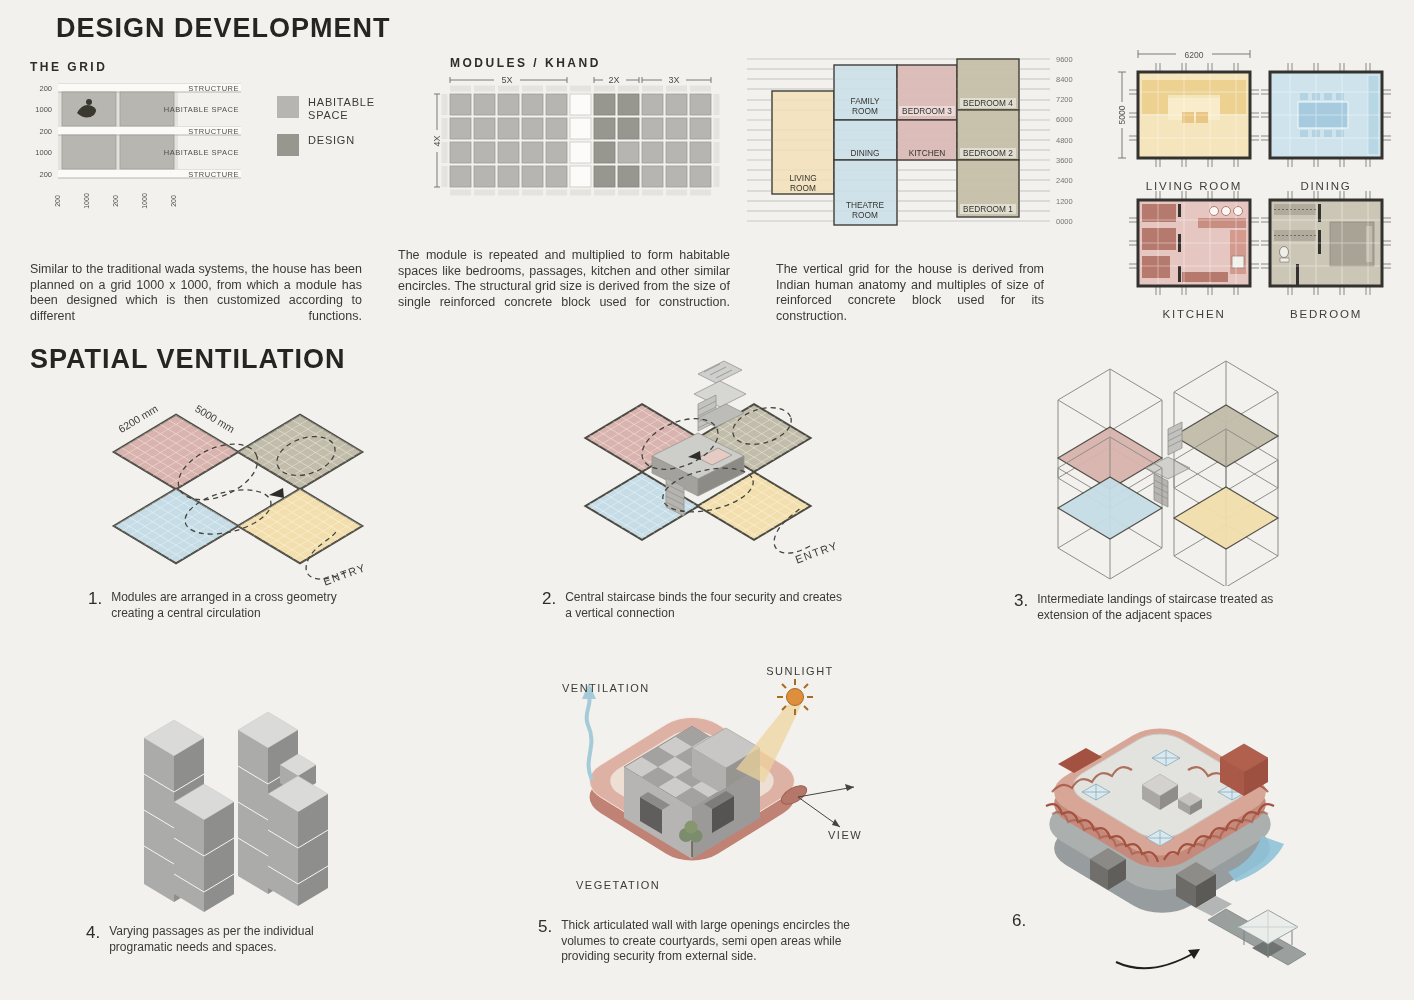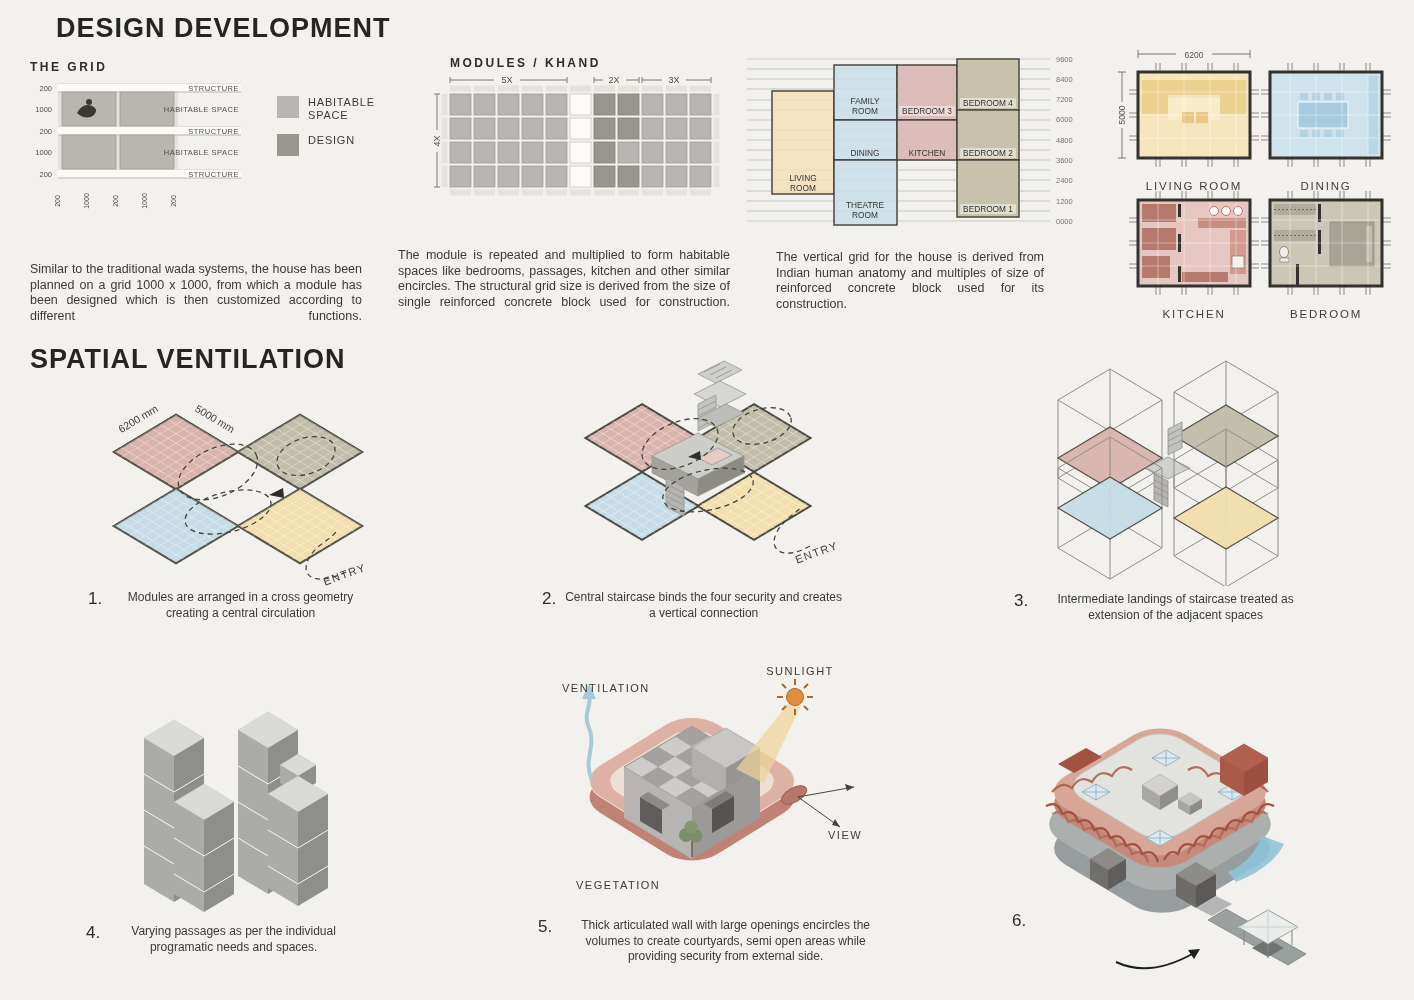--- a/index.html
+++ b/index.html
@@ -4,21 +4,21 @@
 <style>
   html,body{margin:0;padding:0;background:#e8e7e4;}
   .board{position:relative;width:1414px;height:1000px;background:#f2f1ee;overflow:hidden;
          font-family:"Liberation Sans",sans-serif;color:#2b2a27;}
   .abs{position:absolute;}
   .h1{font-size:27px;font-weight:bold;letter-spacing:1px;color:#262522;}
   .h2{font-size:12px;font-weight:bold;letter-spacing:2.5px;color:#2e2d2a;}
   .para{font-size:12.5px;line-height:1.24;text-align:justify;text-align-last:justify;color:#3b3a36;}
   .cap{display:flex;gap:9px;align-items:flex-start;}
   .cap .n{font-size:17px;color:#2e2d2a;line-height:1.05;}
-  .cap .t{font-size:12px;color:#3b3a36;text-align:center;line-height:1.3;flex:1;}
+  .cap .t{font-size:12px;color:#3b3a36;line-height:1.3;flex:1;}
   .legend{display:flex;flex-direction:column;gap:12px;}
   .legend .row{display:flex;gap:9px;align-items:flex-start;}
   .sw{width:22px;height:22px;flex:none;}
   .legend .lab{font-size:11px;letter-spacing:.8px;color:#3b3a36;line-height:1.2;width:72px;}
   svg text{font-family:"Liberation Sans",sans-serif;}
   .cl{fill:#b6b5b1;stroke:#a09f9a;stroke-width:.8;}
   .cw{fill:#fcfbf9;stroke:#c9c8c3;stroke-width:.8;}
   .cd{fill:#98978f;stroke:#84837c;stroke-width:.8;}
   .dim{stroke:#6f6e69;stroke-width:.9;}
   .dl{fill:none;stroke:#44433c;stroke-width:1.3;stroke-dasharray:5 4;}
@@ -383,21 +383,21 @@
     <g font-size="11.5" letter-spacing="1.8" fill="#403e39" text-anchor="middle">
       <text x="92" y="150">LIVING ROOM</text>
       <text x="224" y="150">DINING</text>
       <text x="92" y="278">KITCHEN</text>
       <text x="224" y="278">BEDROOM</text>
     </g>
   </svg>
 
   <div class="abs para" style="left:30px;top:262px;width:332px;">Similar to the traditional wada systems, the house has been planned on a grid 1000 x 1000, from which a module has been designed which is then customized according to different functions.</div>
   <div class="abs para" style="left:398px;top:248px;width:332px;">The module is repeated and multiplied to form habitable spaces like bedrooms, passages, kitchen and other similar encircles. The structural grid size is derived from the size of single reinforced concrete block used for construction.</div>
-  <div class="abs para" style="left:776px;top:250px;width:268px;">The vertical grid for the house is derived from Indian human anatomy and multiples of size of reinforced concrete block used for its construction.</div>
+  <div class="abs para" style="left:776px;top:262px;width:268px;">The vertical grid for the house is derived from Indian human anatomy and multiples of size of reinforced concrete block used for its construction.</div>
 
   <svg class="abs" style="left:78px;top:390px;" width="320" height="200" viewBox="0 0 320 200">
     <defs>
       <pattern id="plaid" width="11" height="11" patternUnits="userSpaceOnUse">
         <path d="M11 0 H0 V11" fill="none" stroke="#ffffff" stroke-width="1.4" opacity=".55"></path>
       </pattern>
     </defs>
     <g>
       <g transform="translate(98,62) scale(1,0.6) rotate(45)">
           <rect class="plate" x="-44" y="-44" width="88" height="88" fill="#d9b3ae"></rect>

